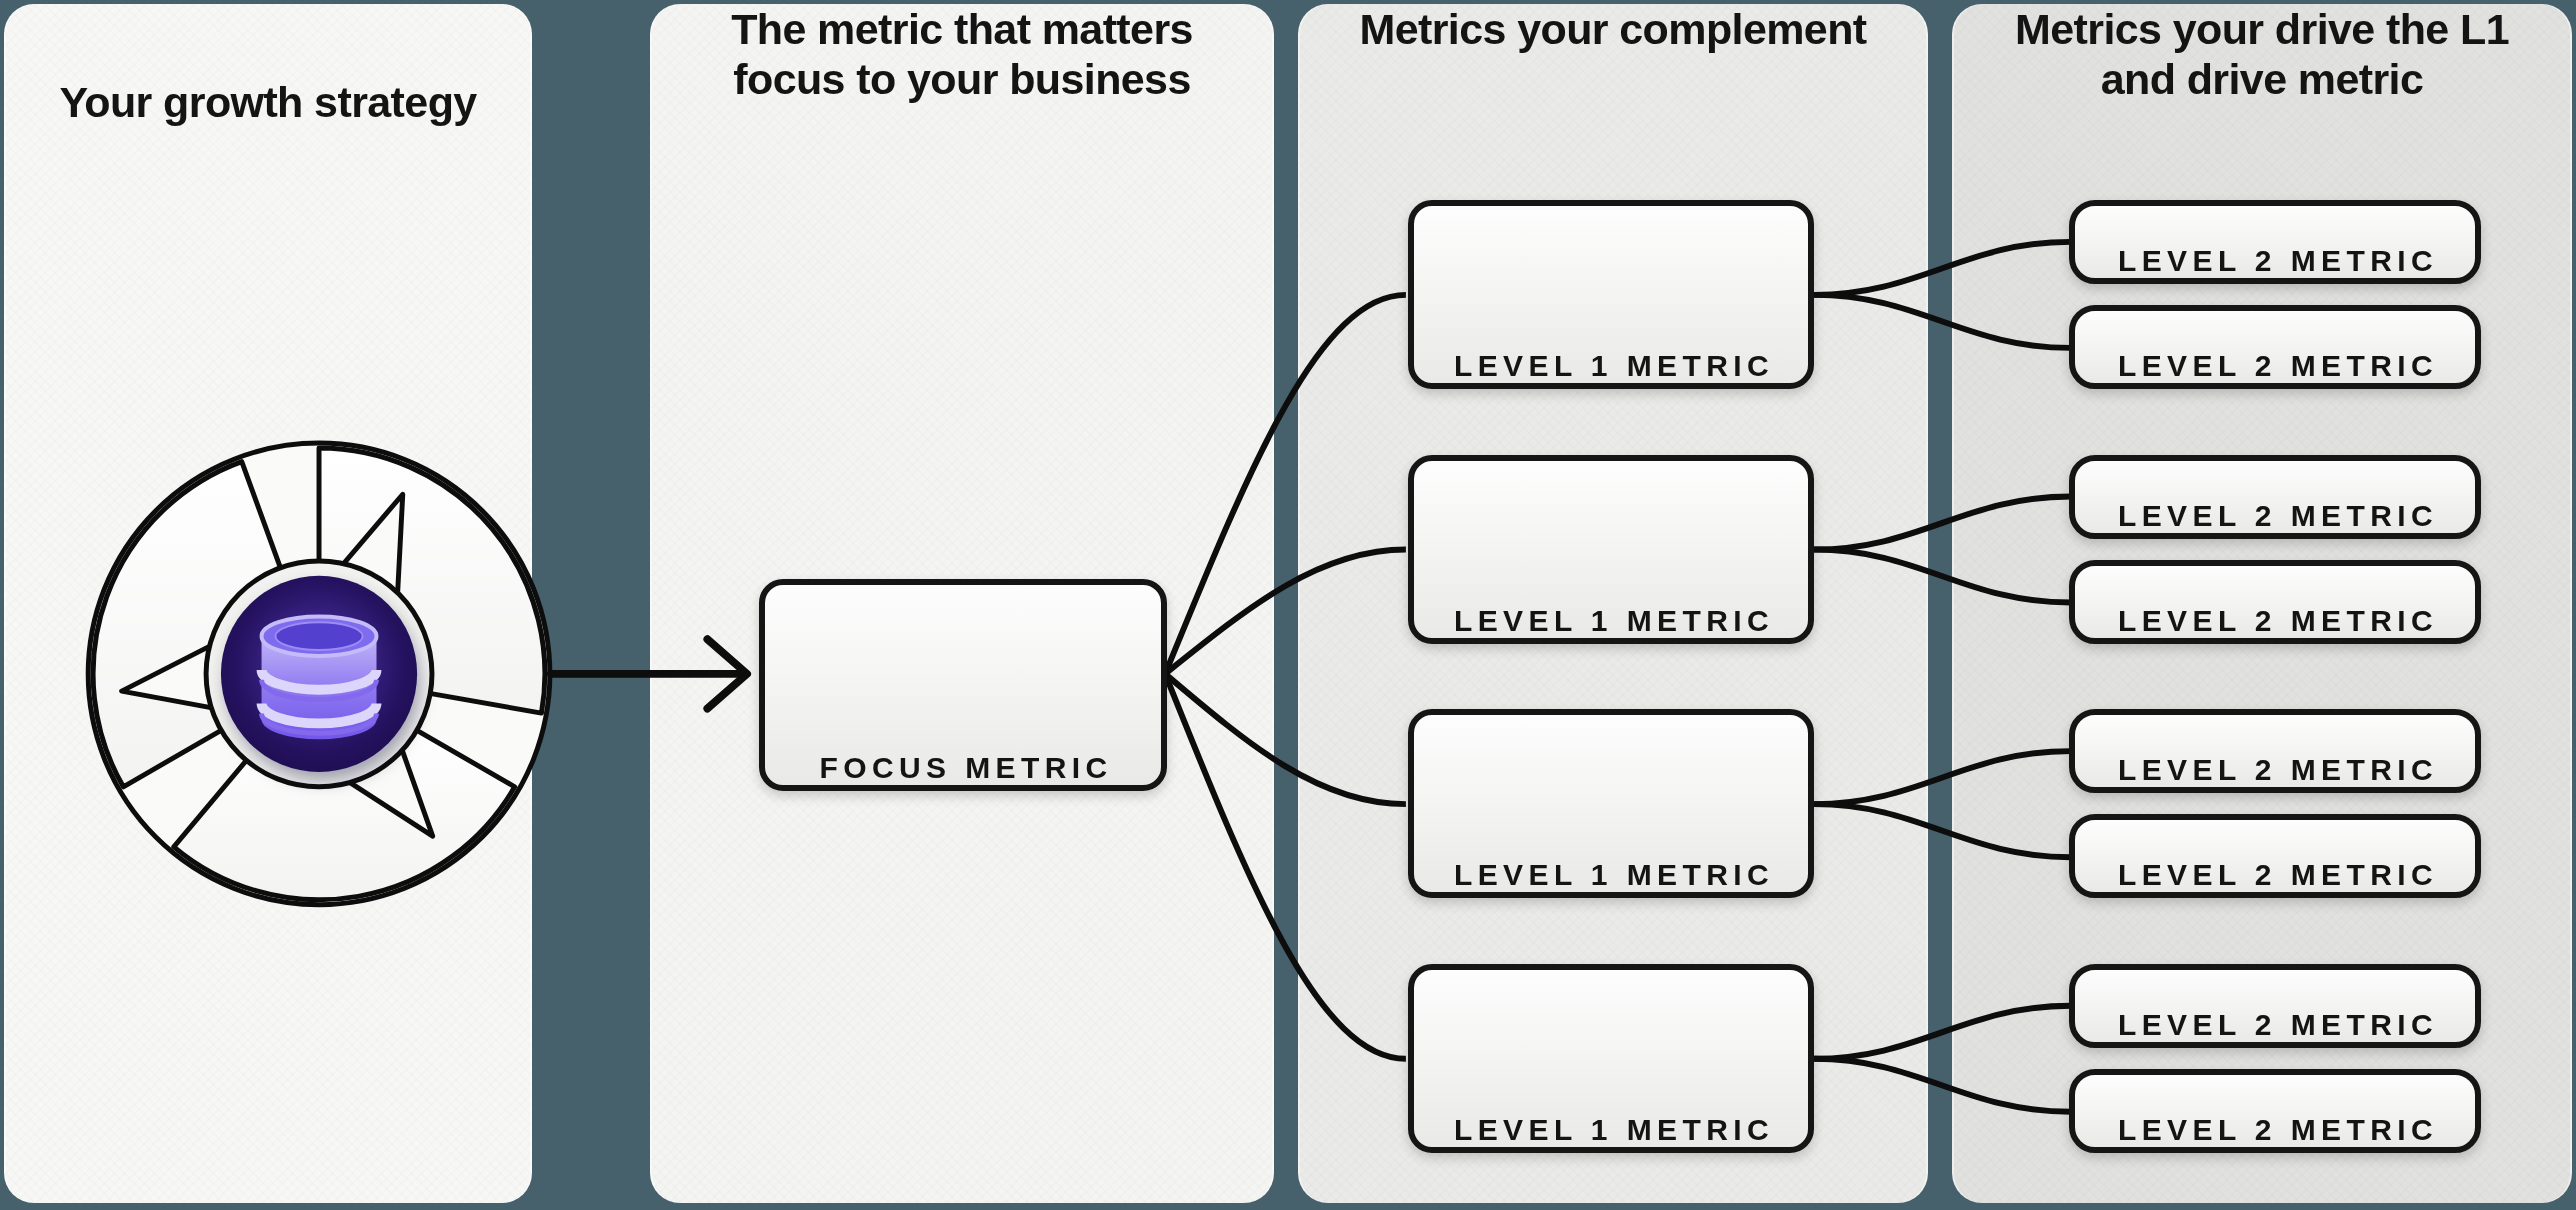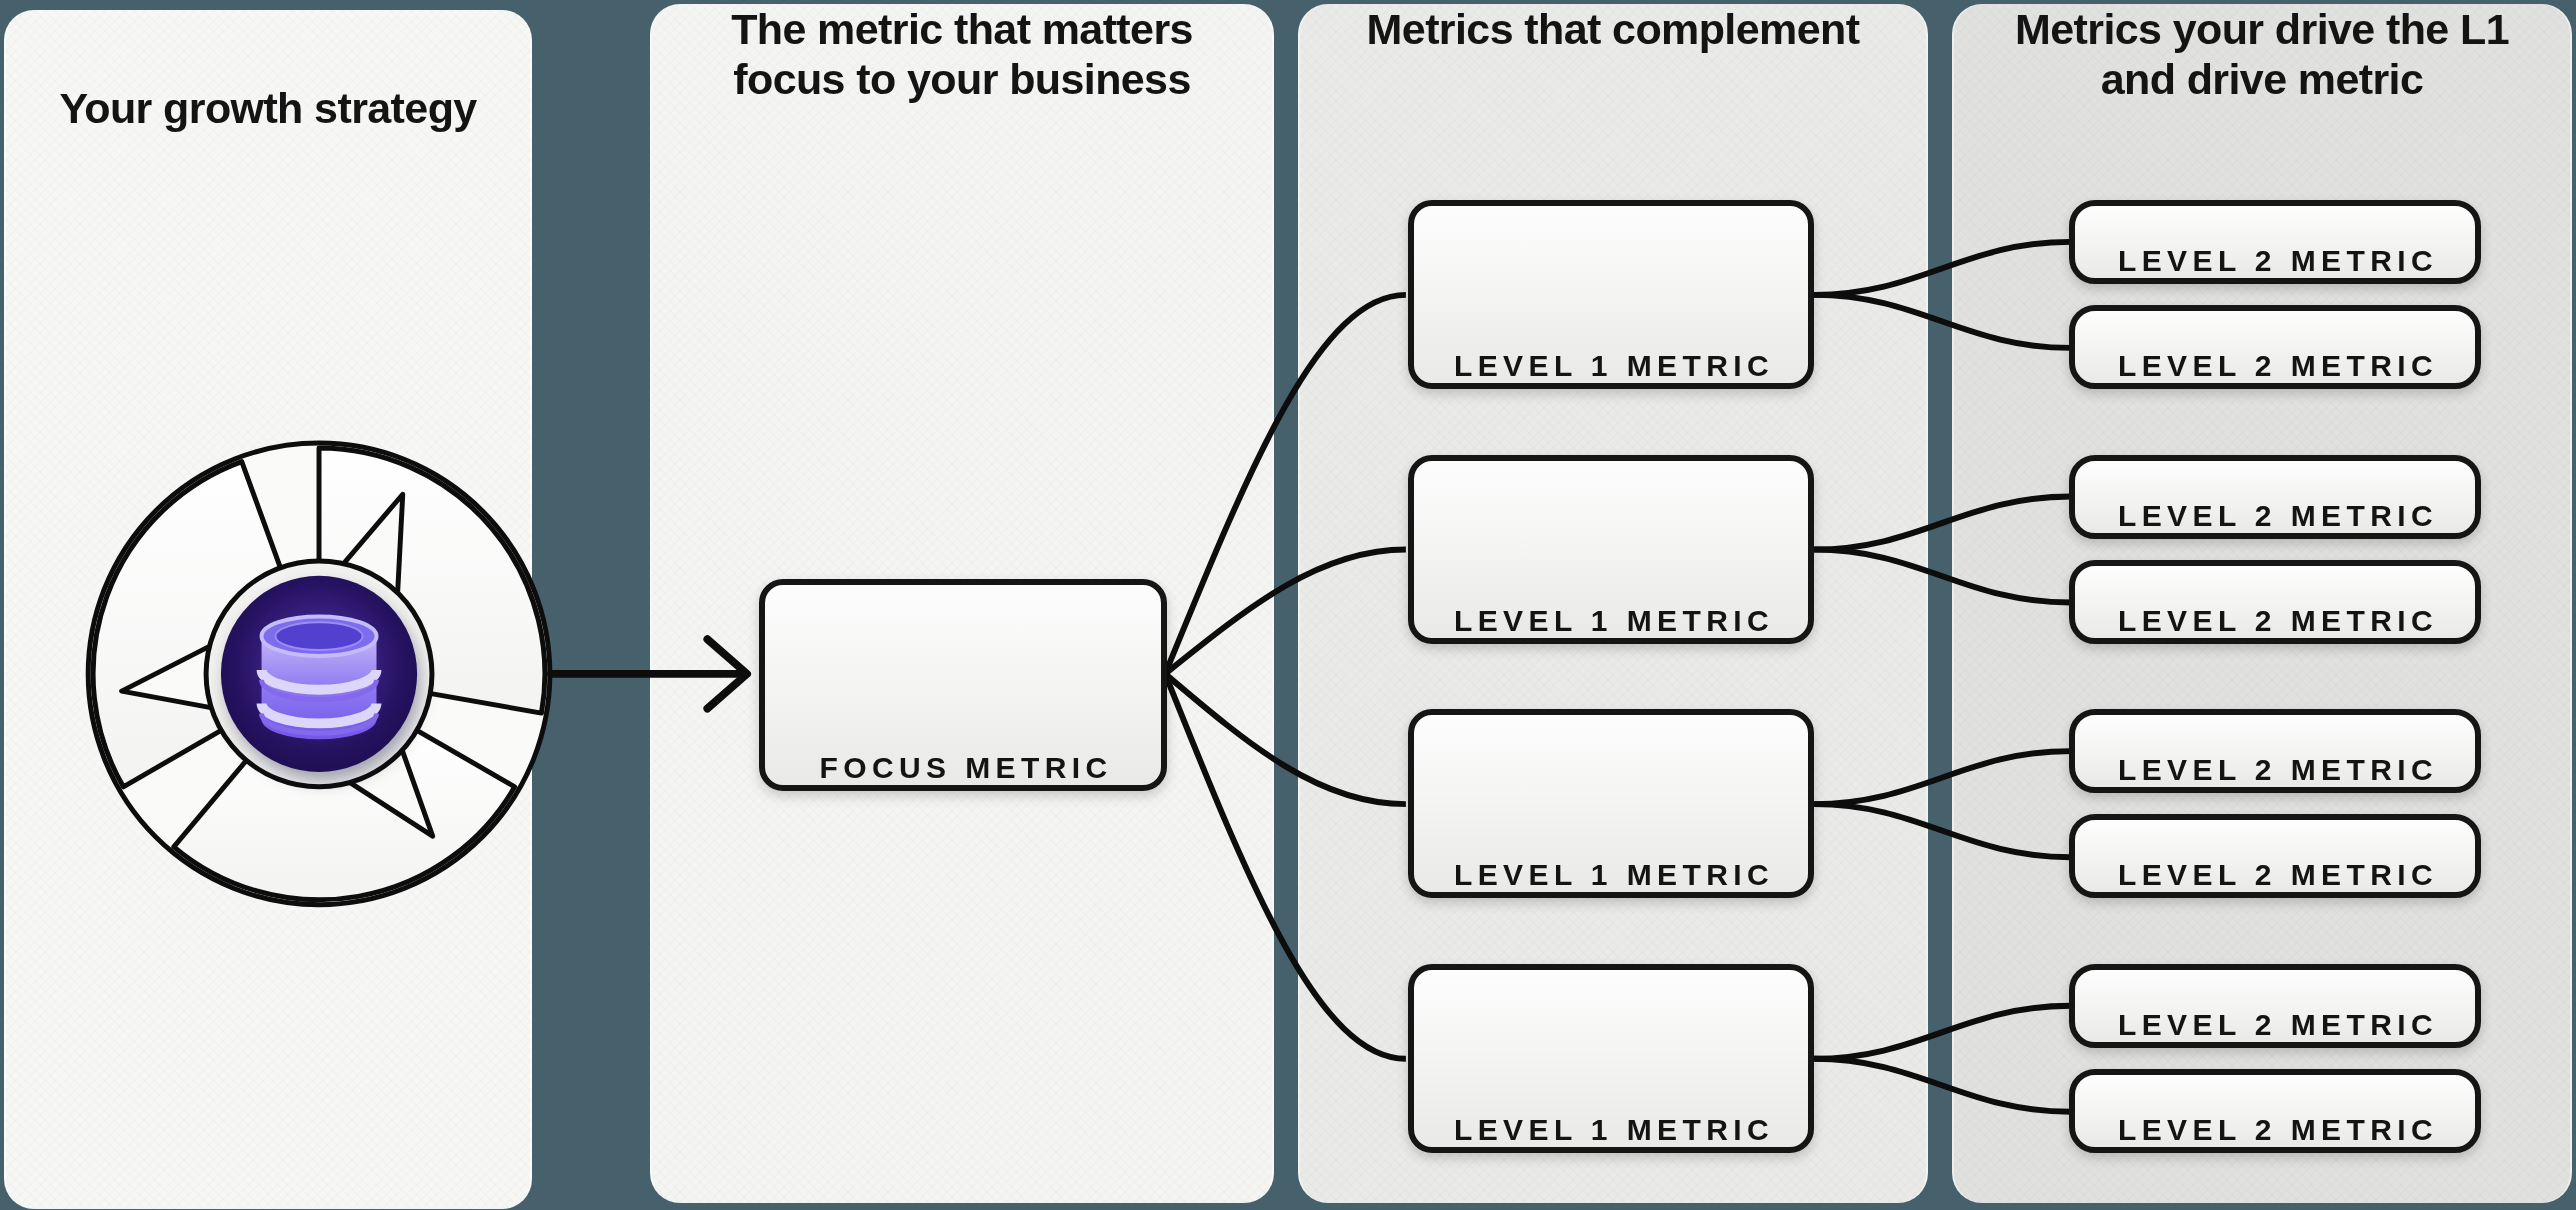--- a/index.html
+++ b/index.html
@@ -4,21 +4,21 @@
 <style>
   html,body{margin:0;padding:0;background:#2e3f47;}
   .stage{position:relative;width:2576px;height:1211px;overflow:hidden;
          background:var(--bg,#47616c);
          font-family:"Liberation Sans",sans-serif;}
   .panel{position:absolute;top:4px;height:1199px;border-radius:30px;box-sizing:border-box;
          background-image:
            repeating-linear-gradient(45deg,rgba(0,0,0,0.010) 0 2px,transparent 2px 7px),
            repeating-linear-gradient(-45deg,rgba(0,0,0,0.010) 0 2px,transparent 2px 7px);
          box-shadow:inset 2px 0 0 rgba(255,255,255,.45), inset -2px 0 0 rgba(255,255,255,.45);}
-  .p1{left:4px;width:528px;background-color:var(--p1,#f7f7f6);margin-top:6px;}
+  .p1{left:4px;width:528px;background-color:var(--p1,#f7f7f6);}
   .p2{left:650px;width:624px;background-color:var(--p2,#f4f4f3);}
   .p3{left:1298px;width:630px;background-color:var(--p3,#eaeae9);}
   .p4{left:1952px;width:620px;background-color:var(--p4,#e1e1e0);}
   .title{color:var(--ink,#141414);font-weight:700;font-size:43px;line-height:50px;
          letter-spacing:-0.6px;text-align:center;margin:0 auto;}
   .pt-lg{padding-top:73px;} .pt-sm{}
   .overlay{position:absolute;left:0;top:0;z-index:1;pointer-events:none;}
   .mbox{position:absolute;z-index:2;box-sizing:border-box;
         background:linear-gradient(180deg,#fdfdfd 0%,#f5f5f4 45%,#e9e9e8 100%);
         border:6px solid #151515;border-radius:24px;
@@ -34,21 +34,21 @@
 <div class="stage">
 
   <div class="panel p1">
     <div class="title pt-lg">Your growth strategy</div>
   </div>
   <div class="panel p2">
     <div class="title pt-sm">The metric that matters</div>
     <div class="title">focus to your business</div>
   </div>
   <div class="panel p3">
-    <div class="title pt-sm">Metrics that complement</div>
+    <div class="title pt-sm">Metrics your complement</div>
   </div>
   <div class="panel p4">
     <div class="title pt-sm">Metrics your drive the L1</div>
     <div class="title">and drive metric</div>
   </div>
 
   <svg class="overlay" width="2576" height="1211" viewBox="0 0 2600 1222">
     <defs>
       <radialGradient id="coreGrad" cx="50%" cy="46%" r="60%">
         <stop offset="0%" stop-color="#4f35a6"></stop>

